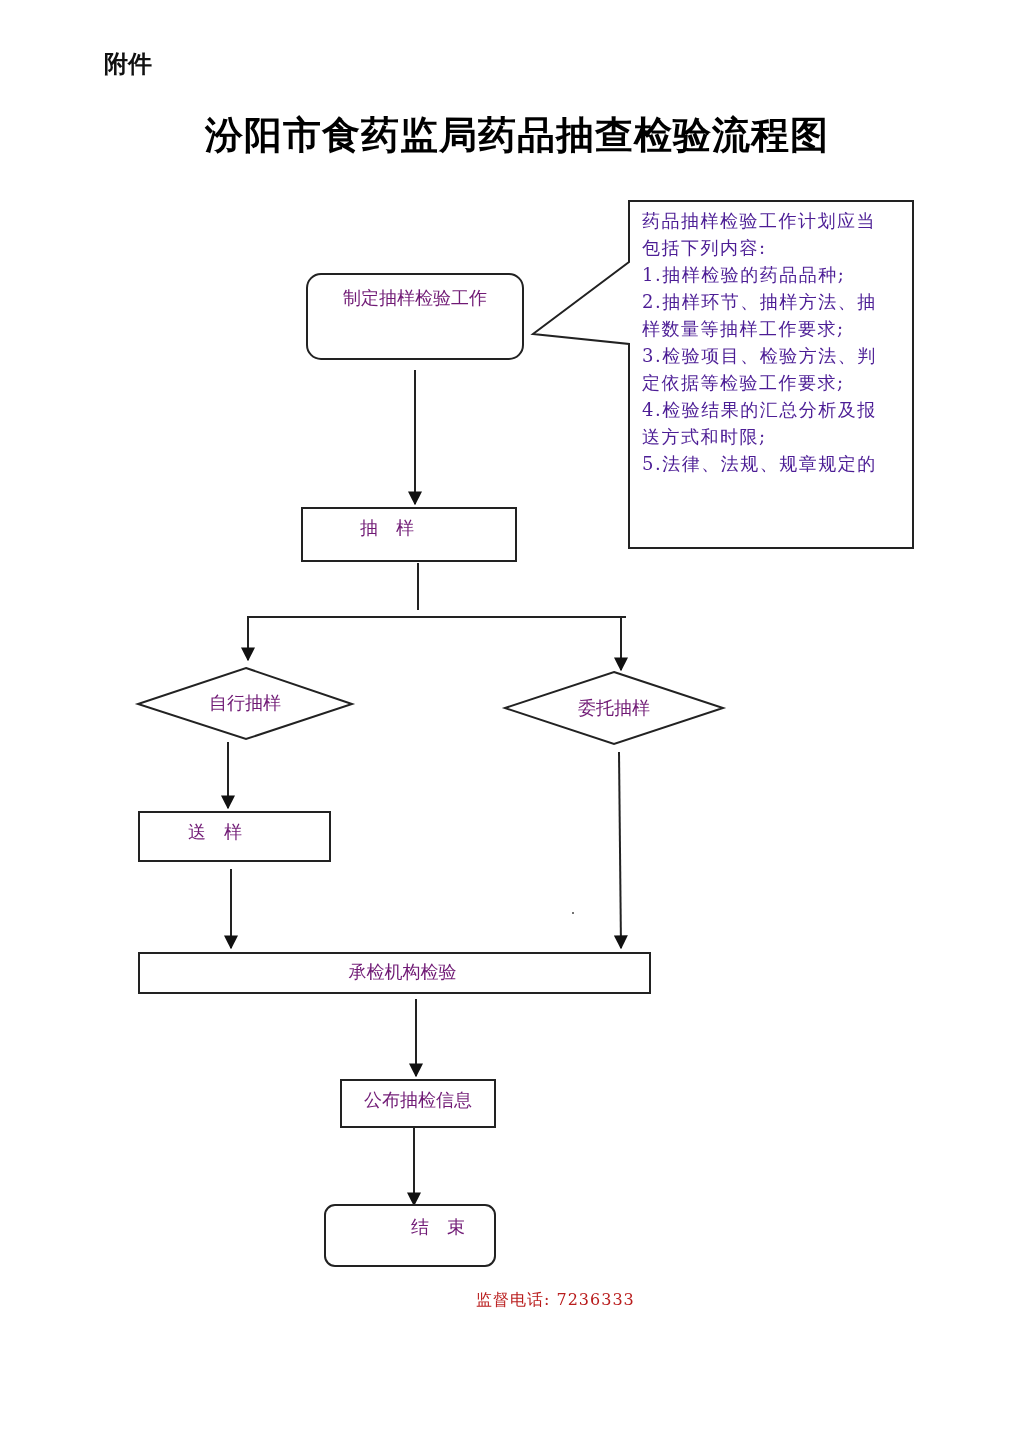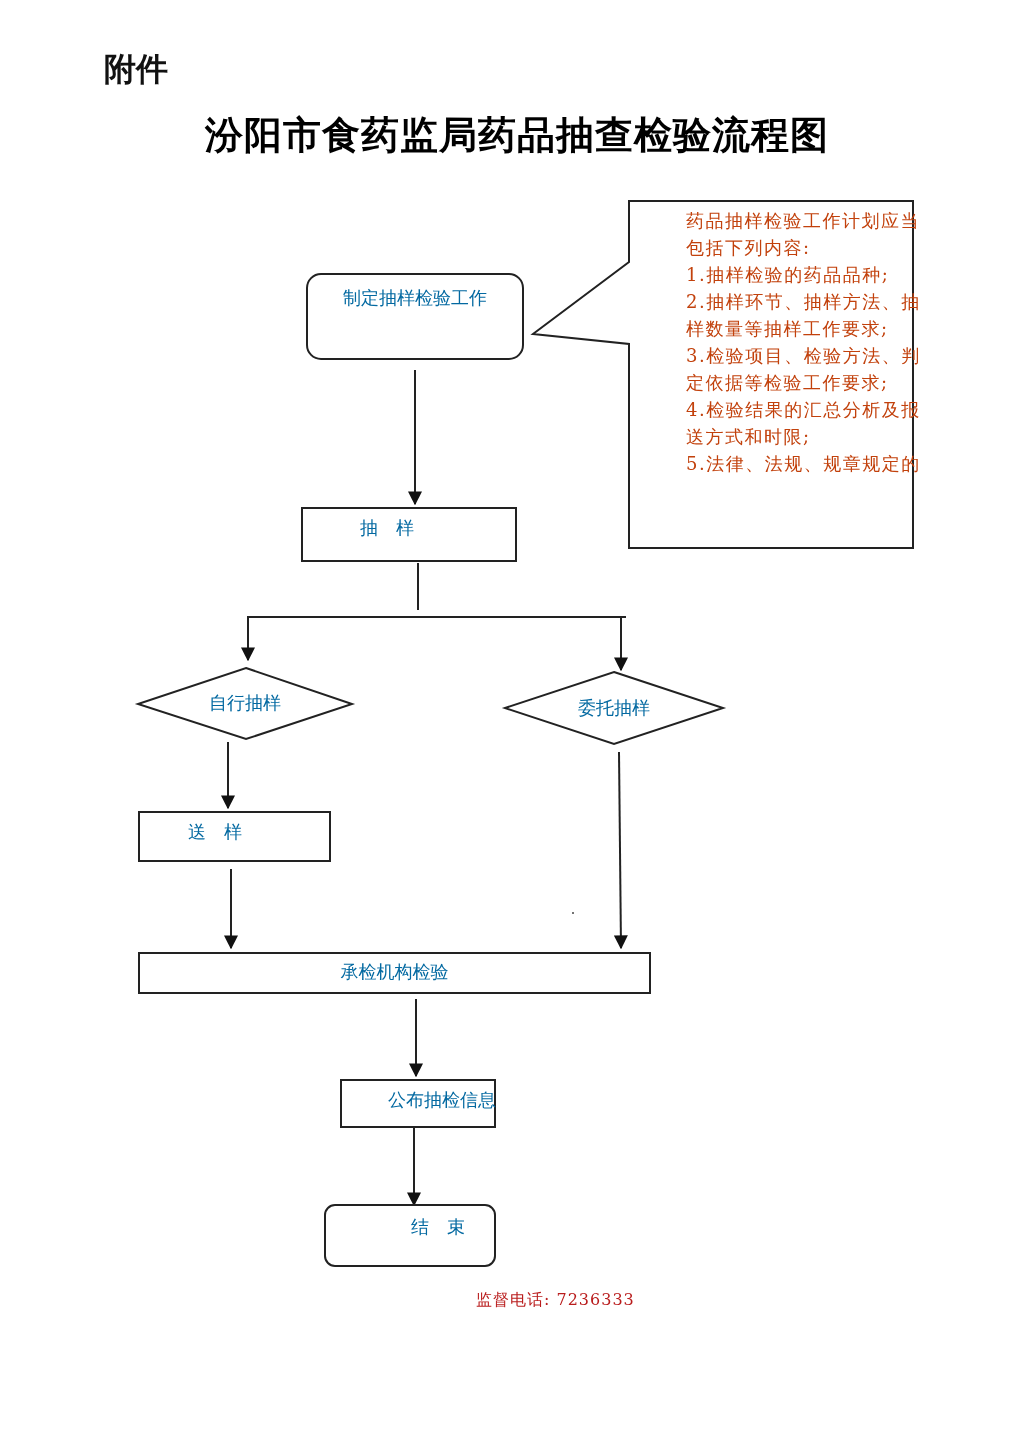--- a/index.html
+++ b/index.html
@@ -1,26 +1,26 @@
 <!DOCTYPE html>
 <html><head>
 <meta charset="utf-8">
 <style>
   html, body { margin: 0; padding: 0; background: #ffffff; }
   body { width: 1024px; height: 1448px; position: relative; overflow: hidden;
          font-family: "DejaVu Serif", "Liberation Serif", serif; color: #1a1a1a; }
-  .attach { position: absolute; left: 104px; top: 48px; font-size: 32px; font-weight: bold;
+  .attach { position: absolute; left: 104px; top: 48px; font-size: 24px; font-weight: bold;
             font-family: "DejaVu Sans", "Liberation Sans", sans-serif; color: #111; }
   .title { position: absolute; left: 0; width: 1034px; top: 110px; text-align: center;
            font-size: 38px; font-weight: bold; letter-spacing: 1px; color: #000;
            font-family: "DejaVu Serif", "Liberation Serif", serif; }
   svg.flow { position: absolute; left: 0; top: 0; }
-  .node-text { position: absolute; text-align: center; font-size: 18px; color: #0369a1; line-height: 28px; }
+  .node-text { position: absolute; text-align: center; font-size: 18px; color: #701a75; line-height: 28px; }
   .note { position: absolute; left: 642px; top: 207px; width: 260px; font-size: 18px; line-height: 27px;
-          color: #c2410c; letter-spacing: 1.5px; margin-left: 44px; }
+          color: #4c1d95; letter-spacing: 1.5px; }
   .note div { white-space: nowrap; }
   .footer { position: absolute; left: 476px; top: 1290px; font-size: 16px; color: #b91c1c; letter-spacing: 1px; }
 </style>
 </head>
 <body>
 
 <div class="attach">附件</div>
 <div class="title">汾阳市食药监局药品抽查检验流程图</div>
 
 <svg class="flow" width="1024" height="1448">
@@ -68,22 +68,22 @@
   <circle cx="573" cy="913" r="1" fill="#444"></circle>
 </svg>
 
 <div class="node-text" style="left:307px; top:284px; width:216px;">
   <div>制定抽样检验工作</div>
 </div>
 <div class="node-text" style="left:302px; top:514px; width:170px; padding-right:0;">抽　样</div>
 <div class="node-text" style="left:138px; top:689px; width:214px;">自行抽样</div>
 <div class="node-text" style="left:505px; top:694px; width:218px;">委托抽样</div>
 <div class="node-text" style="left:139px; top:818px; width:152px;">送　样</div>
-<div class="node-text" style="left:139px; top:958px; width:511px;">承检机构检验</div>
-<div class="node-text" style="left:341px; top:1086px; width:154px;padding-left:24px;">公布抽检信息</div>
+<div class="node-text" style="left:139px; top:958px; width:511px;padding-left:8px;">承检机构检验</div>
+<div class="node-text" style="left:341px; top:1086px; width:154px;">公布抽检信息</div>
 <div class="node-text" style="left:325px; top:1213px; width:170px;margin-left:28px;">结　束</div>
 
 <div class="note">
   <div>药品抽样检验工作计划应当</div>
   <div>包括下列内容:</div>
   <div>1.抽样检验的药品品种;</div>
   <div>2.抽样环节、抽样方法、抽</div>
   <div>样数量等抽样工作要求;</div>
   <div>3.检验项目、检验方法、判</div>
   <div>定依据等检验工作要求;</div>

